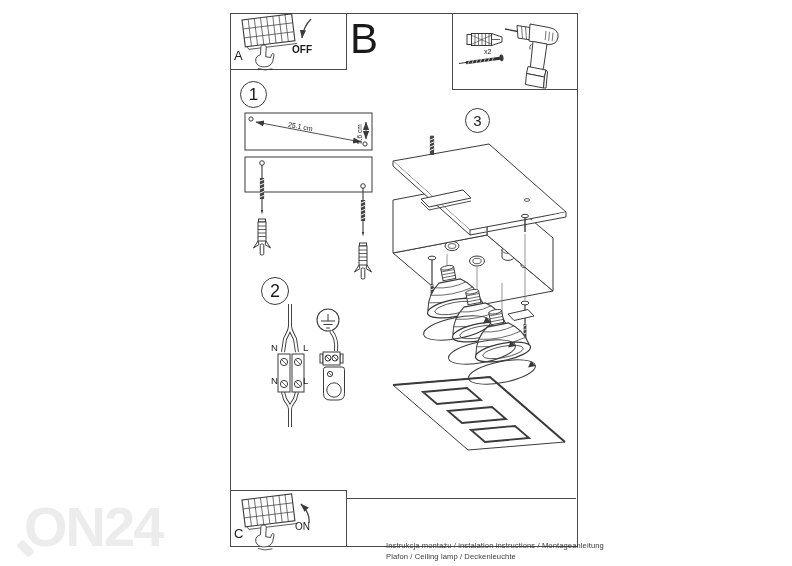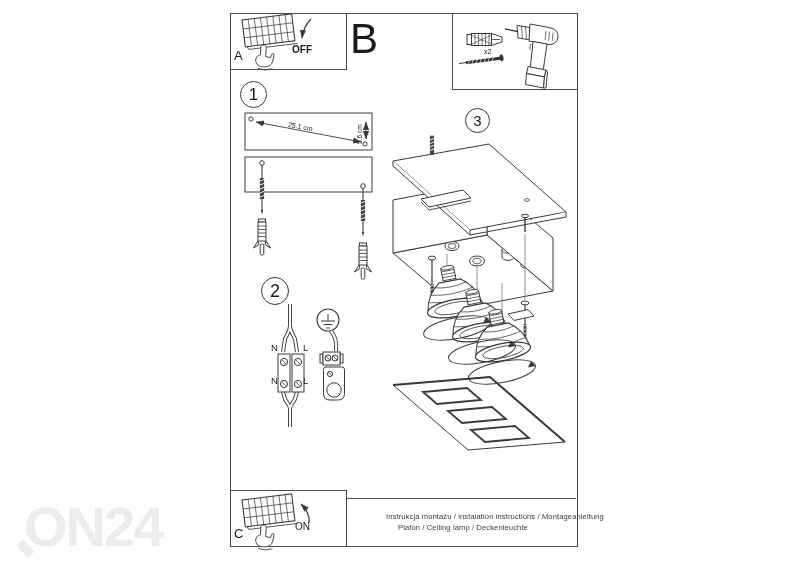--- a/index.html
+++ b/index.html
@@ -7,21 +7,21 @@
        font-family:"Liberation Sans", sans-serif;color:#1a1a1a;}
   .abs{position:absolute;}
   .frame{position:absolute;border:1px solid #4a4a4a;background:transparent;}
   .t{position:absolute;white-space:nowrap;line-height:1;}
   .badge{position:absolute;border:1.3px solid #3a3a3a;border-radius:50%;background:#fff;
          display:flex;align-items:center;justify-content:center;}
   .wire-outer{stroke:#3a3a3a;stroke-width:4;fill:none;}
   .wire-inner{stroke:#fff;stroke-width:2.1;fill:none;}
   #watermark{font-weight:bold;font-size:56px;letter-spacing:-2px;color:#ececec;}
   #wm-handle{width:17px;height:9px;background:#ececec;border-radius:2px;transform:rotate(45deg);}
-  .cap{font-size:7.6px;color:#3a3a3a;letter-spacing:0.1px;}
+  .cap{font-size:7.6px;color:#3a3a3a;letter-spacing:0.1px;margin-top:29px;}
 </style>
 </head>
 <body>
 
 <div id="watermark" class="t" style="left:24px;top:499px;">ON24</div>
 <div id="wm-handle" class="abs" style="left:17px;top:544px;"></div>
 
 <div class="frame" style="left:230px;top:13px;width:346px;height:532px;"></div>
 <div class="frame" style="left:230px;top:13px;width:115px;height:55px;background:#fff;"></div>
 <div class="frame" style="left:452px;top:13px;width:124px;height:75px;background:#fff;"></div>
@@ -254,13 +254,13 @@
 
 <div class="t" style="left:288px;top:123px;font-size:7px;transform:rotate(10.5deg);">25.1 cm</div>
 <div class="t" style="left:357px;top:144px;font-size:6.6px;transform:rotate(-90deg);transform-origin:top left;">5.6 cm</div>
 
 <div class="t" style="left:271px;top:343px;font-size:9.5px;">N</div>
 <div class="t" style="left:303px;top:343px;font-size:9.5px;">L</div>
 <div class="t" style="left:271px;top:376px;font-size:9.5px;">N</div>
 <div class="t" style="left:303px;top:376px;font-size:9.5px;">L</div>
 
 <div class="t cap" style="left:386px;top:513px;">Instrukcja montażu / instalation instructions / Montageanleitung</div>
-<div class="t cap" style="left:398px;top:524px;">Plafon / Ceiling lamp / Deckenleuchte</div>
+<div class="t cap" style="left:386px;top:524px;">Plafon / Ceiling lamp / Deckenleuchte</div>
 
 </body></html>

